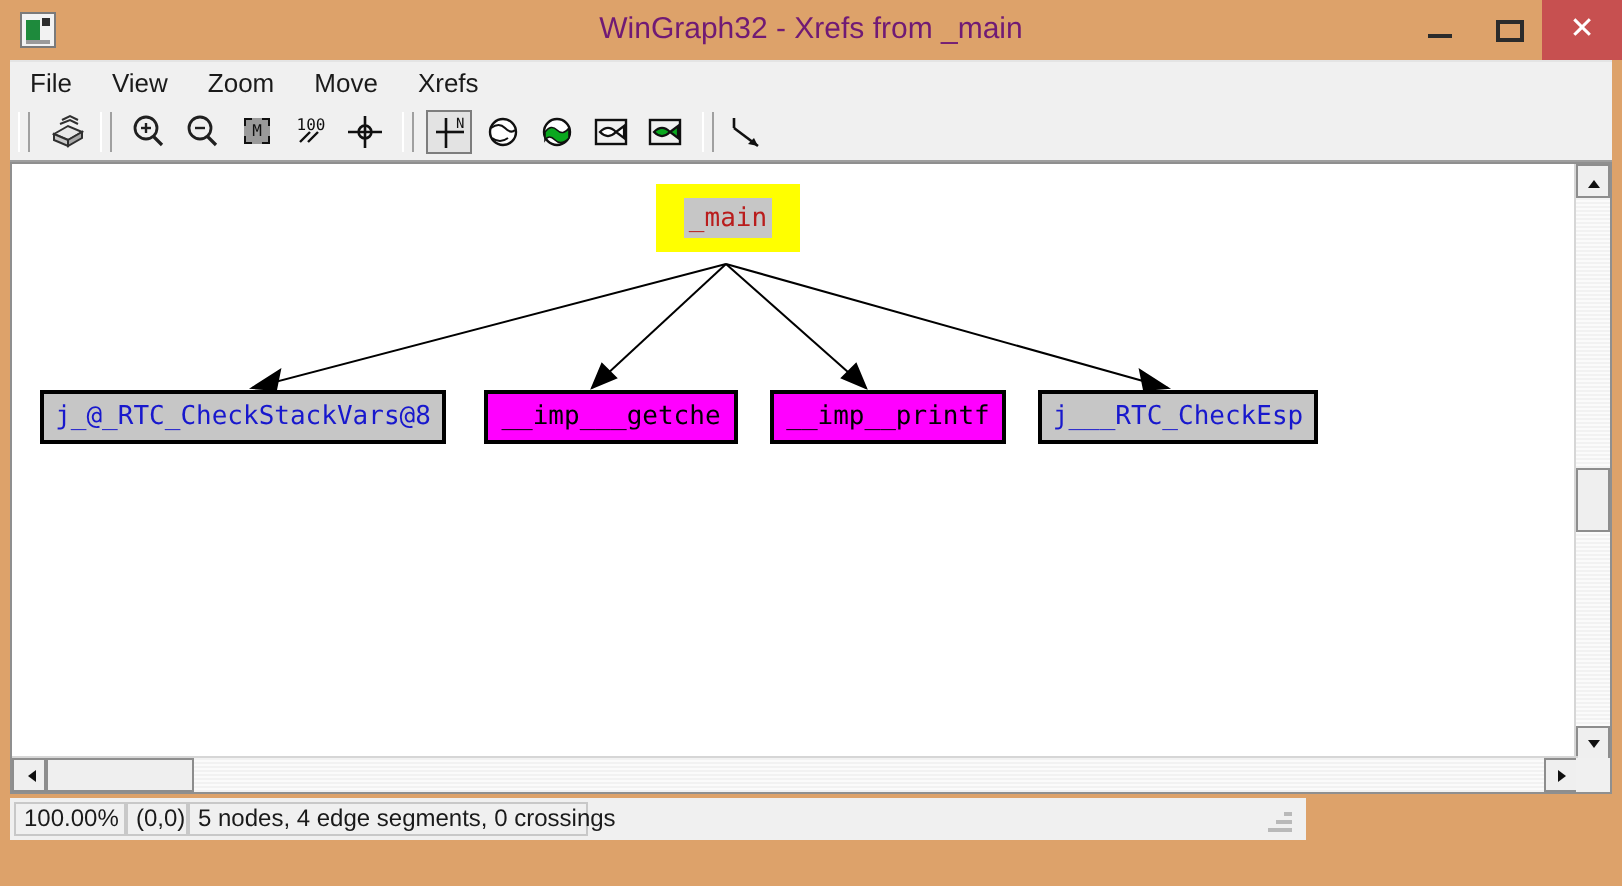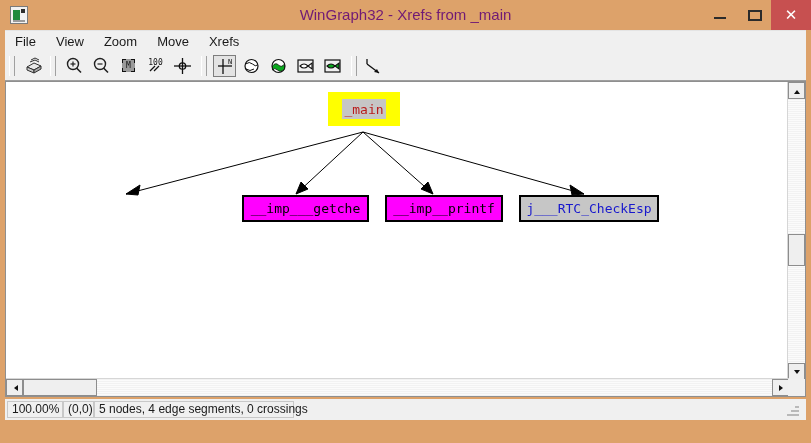--- a/index.html
+++ b/index.html
@@ -70,21 +70,21 @@
                font-family:"DejaVu Sans Mono","Liberation Mono",monospace;
                font-size:13px;letter-spacing:0px;white-space:nowrap;}
   .node.root{background:#ffff00;}
   .node.root .inner{left:14px;top:7px;right:14px;bottom:7px;background:#c6c6c6;color:#b91c1c;}
   .node.gray{background:#000000;}
   .node.gray .inner{left:2px;top:2px;right:2px;bottom:2px;background:#c6c6c6;color:#1818cd;}
   .node.mag{background:#000000;}
   .node.mag .inner{left:2px;top:2px;right:2px;bottom:2px;background:#ff00ff;color:#000000;}
 
   
-  #statusbar{position:absolute;left:5px;top:399px;width:801px;height:21px;background:#f0f0f0;}
+  #statusbar{position:absolute;left:5px;top:399px;width:648px;height:21px;background:#f0f0f0;}
   .spanel{position:absolute;top:2px;height:17px;border:1px solid #c8c8c8;
           box-sizing:border-box;font-size:12px;line-height:15px;
           padding-left:4px;color:#1a1a1a;background:#f0f0f0;white-space:nowrap;}
   #grip-resize{position:absolute;right:7px;bottom:4px;width:12px;height:12px;}
   #grip-resize i{position:absolute;right:0;background:#b9b9b9;display:block;height:2px;}
 </style>
 </head>
 <body>
 
 <div id="window">
@@ -241,20 +241,23 @@
 
           <line x1="357" y1="50" x2="578" y2="112"></line>
           <path d="M578 112 l-14 -9 l2 10 z"></path>
         </g>
       </svg>
 
       <div class="node root" style="left:322px;top:10px;width:72px;height:34px;">
         <div class="inner">_main</div>
       </div>
 
+      <div class="node gray" style="left:14px;top:113px;width:203px;height:27px;">
+        <div class="inner">j_@_RTC_CheckStackVars@8</div>
+      </div>
 
       <div class="node mag" style="left:236px;top:113px;width:127px;height:27px;">
         <div class="inner">__imp___getche</div>
       </div>
 
       <div class="node mag" style="left:379px;top:113px;width:118px;height:27px;">
         <div class="inner">__imp__printf</div>
       </div>
 
       <div class="node gray" style="left:513px;top:113px;width:140px;height:27px;text-align:right;">

